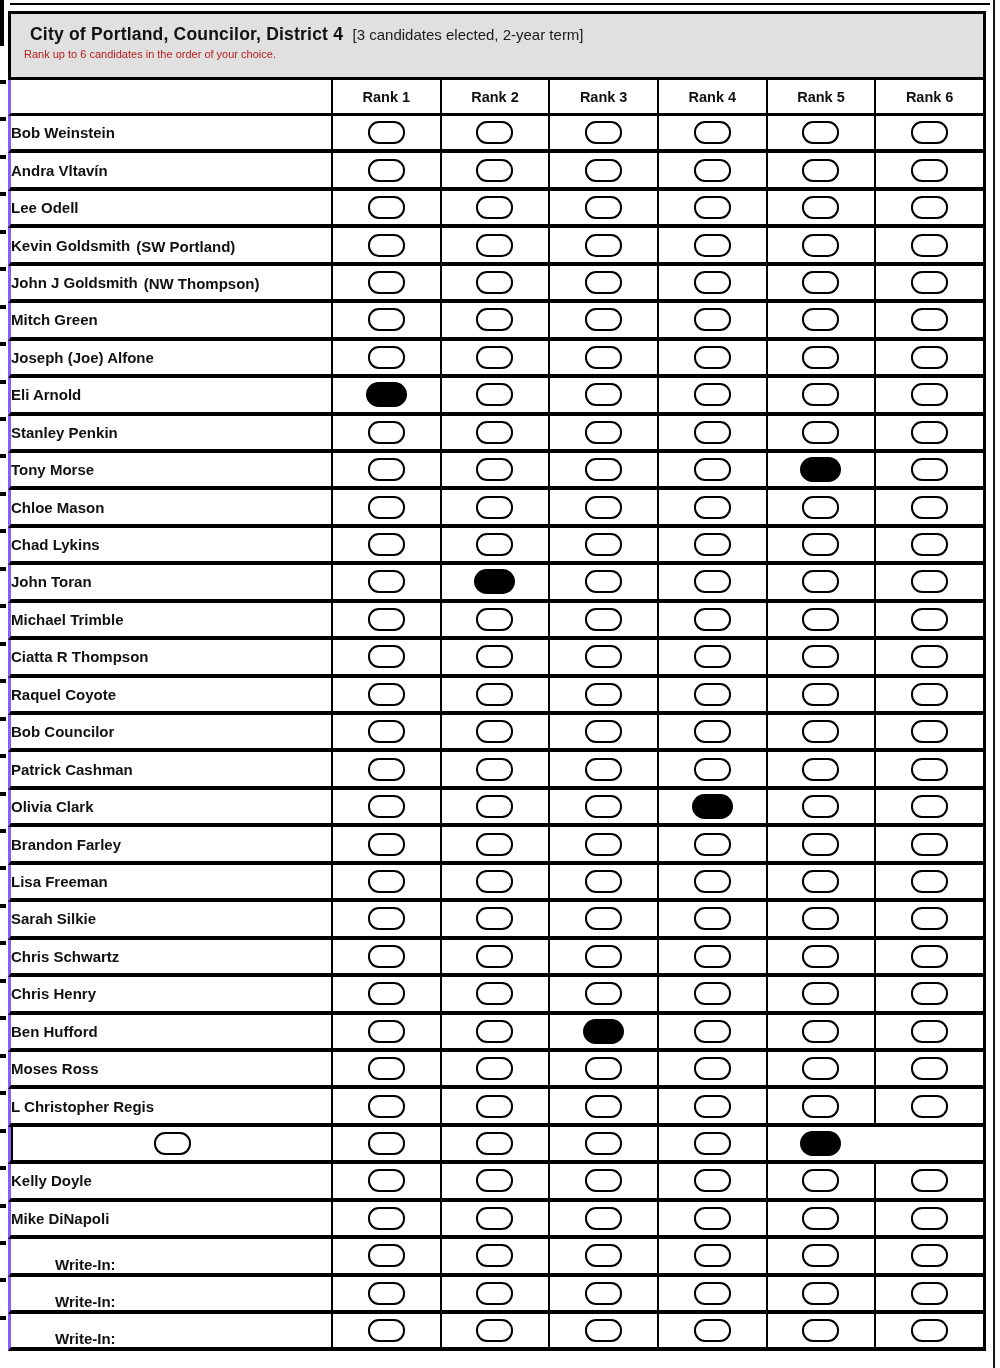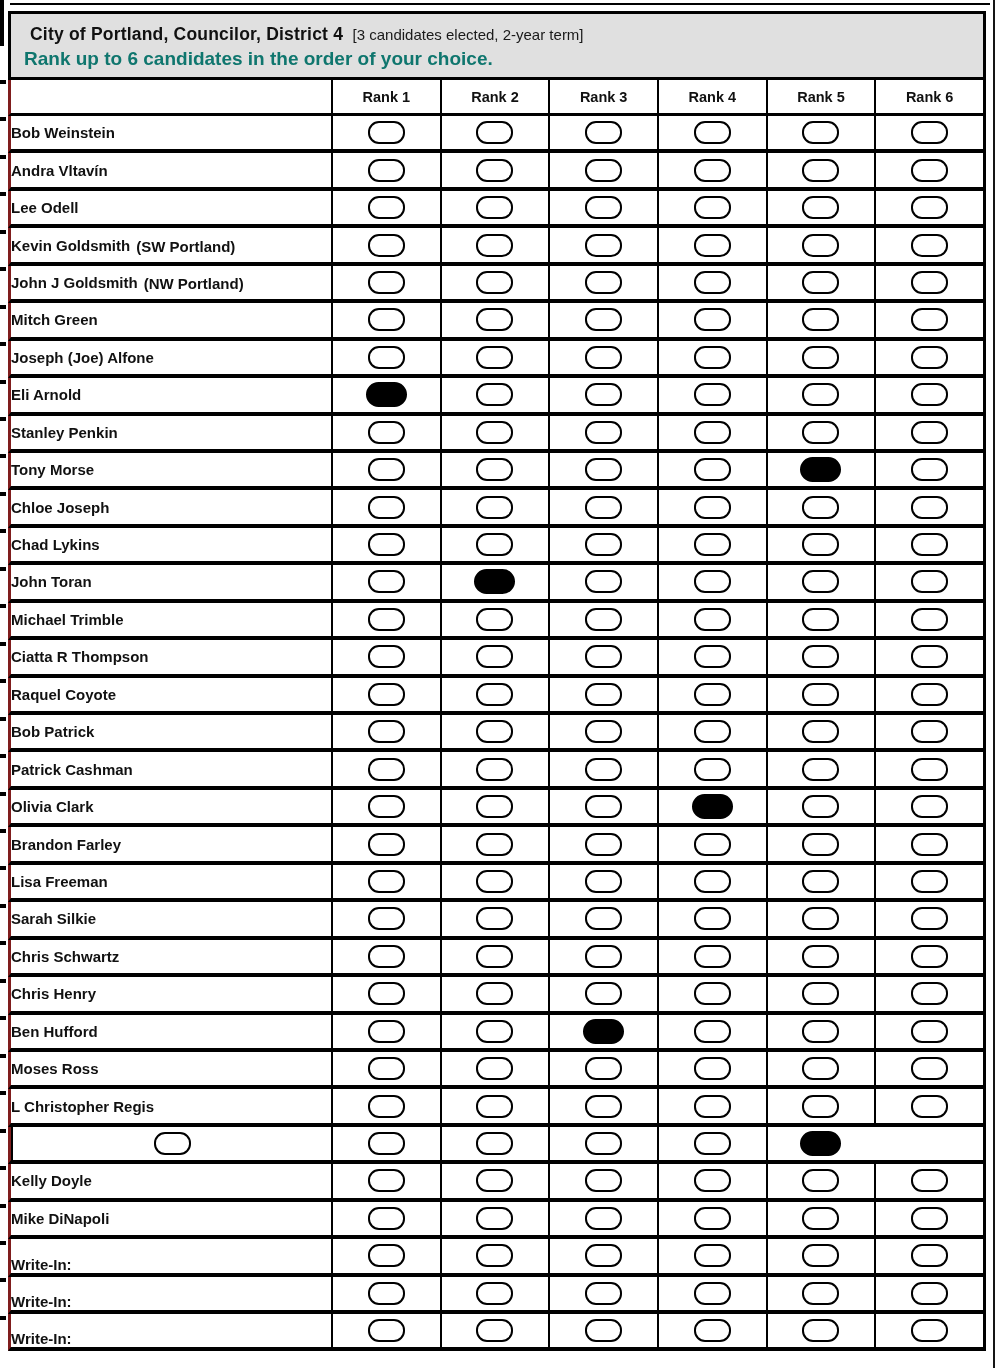--- a/index.html
+++ b/index.html
@@ -11,35 +11,35 @@
   .left-bar{position:absolute;left:0;top:0;width:4px;height:46px;background:#000;}
   .timing-mark{position:absolute;left:0;width:6px;height:4px;background:#000;}
   .right-edge{position:absolute;left:993px;top:0;width:2px;height:1368px;background:#151515;}
 
   .ballot{position:absolute;left:8px;top:11px;width:978px;}
 
   .contest-header{box-sizing:border-box;height:69px;background:#e0e0e0;border:3px solid #000;padding:9px 10px 0 13px;}
   .title-line{line-height:22px;white-space:nowrap;margin-left:6px;}
   .contest-title{font-weight:bold;font-size:17.5px;letter-spacing:.2px;}
   .title-note{font-size:15px;margin-left:5px;color:#1a1a1a;}
-  .instructions{font-size:19px;margin-top:2px;color:#0f766e;font-weight:bold;}
+  .instructions{font-size:11px;margin-top:2px;color:#b91c1c;}
 
   .grid-row{display:grid;grid-template-columns:320px repeat(6,1fr);box-sizing:border-box;
-            border-left:3px solid #7f1d1d;border-right:3px solid #000;}
+            border-left:3px solid #8b5cf6;border-right:3px solid #000;}
   .rank-header-row{height:36px;border-bottom:3px solid #000;}
   .rank-header-cell{border-left:2.5px solid #000;display:flex;align-items:center;justify-content:center;
                     font-weight:bold;font-size:14.5px;}
   .rank-header-name{border-left:none;}
 
   .row{height:37.45px;border-bottom:4px solid #000;}
   .cell{border-left:2.5px solid #000;display:flex;align-items:center;justify-content:center;min-width:0;}
   .name-cell{border-left:none;justify-content:flex-start;align-items:center;padding-left:0;gap:6px;overflow:hidden;}
   .candidate-name{font-weight:bold;font-size:15px;white-space:nowrap;}
   .qualifier{font-weight:bold;font-size:15px;white-space:nowrap;position:relative;top:1px;}
-  .row.write-in .name-cell{align-items:flex-end;}
+  .row.write-in .name-cell{align-items:flex-end;margin-left:44px;}
   .row.write-in .candidate-name{line-height:16px;}
 
   .bubble{width:37px;height:23px;box-sizing:border-box;border:2.5px solid #000;border-radius:11px;background:#fff;}
   .bubble.filled{width:41px;height:25px;background:#000;border-radius:13px;}
 </style>
 </head>
 <body>
 
 <div class="page">
 
@@ -193,21 +193,21 @@
           <div class="cell">
             <div class="bubble"></div>
           </div>
           <div class="cell">
             <div class="bubble"></div>
           </div>
         </div>
         <div class="grid-row row">
           <div class="cell name-cell">
             <span class="candidate-name">John J Goldsmith</span>
-            <span class="qualifier">(NW Portland)</span>
+            <span class="qualifier">(NW Thompson)</span>
           </div>
           <div class="cell">
             <div class="bubble"></div>
           </div>
           <div class="cell">
             <div class="bubble"></div>
           </div>
           <div class="cell">
             <div class="bubble"></div>
           </div>
@@ -331,21 +331,21 @@
           </div>
           <div class="cell">
             <div class="bubble filled"></div>
           </div>
           <div class="cell">
             <div class="bubble"></div>
           </div>
         </div>
         <div class="grid-row row">
           <div class="cell name-cell">
-            <span class="candidate-name">Chloe Joseph</span>
+            <span class="candidate-name">Chloe Mason</span>
           </div>
           <div class="cell">
             <div class="bubble"></div>
           </div>
           <div class="cell">
             <div class="bubble"></div>
           </div>
           <div class="cell">
             <div class="bubble"></div>
           </div>
@@ -469,21 +469,21 @@
           </div>
           <div class="cell">
             <div class="bubble"></div>
           </div>
           <div class="cell">
             <div class="bubble"></div>
           </div>
         </div>
         <div class="grid-row row">
           <div class="cell name-cell">
-            <span class="candidate-name">Bob Patrick</span>
+            <span class="candidate-name">Bob Councilor</span>
           </div>
           <div class="cell">
             <div class="bubble"></div>
           </div>
           <div class="cell">
             <div class="bubble"></div>
           </div>
           <div class="cell">
             <div class="bubble"></div>
           </div>

